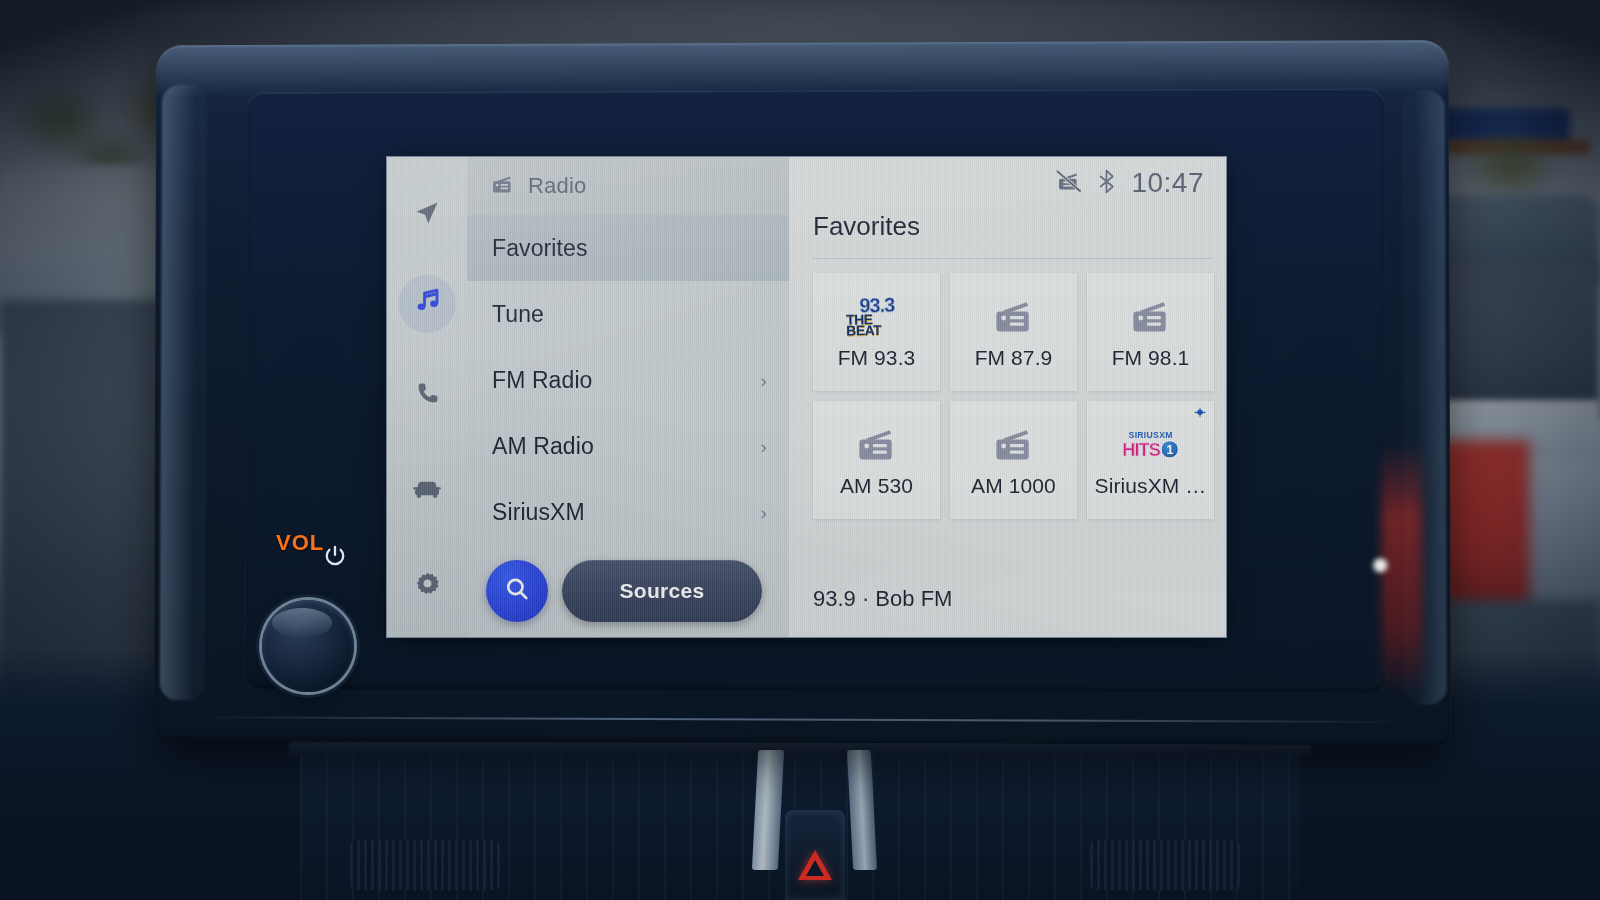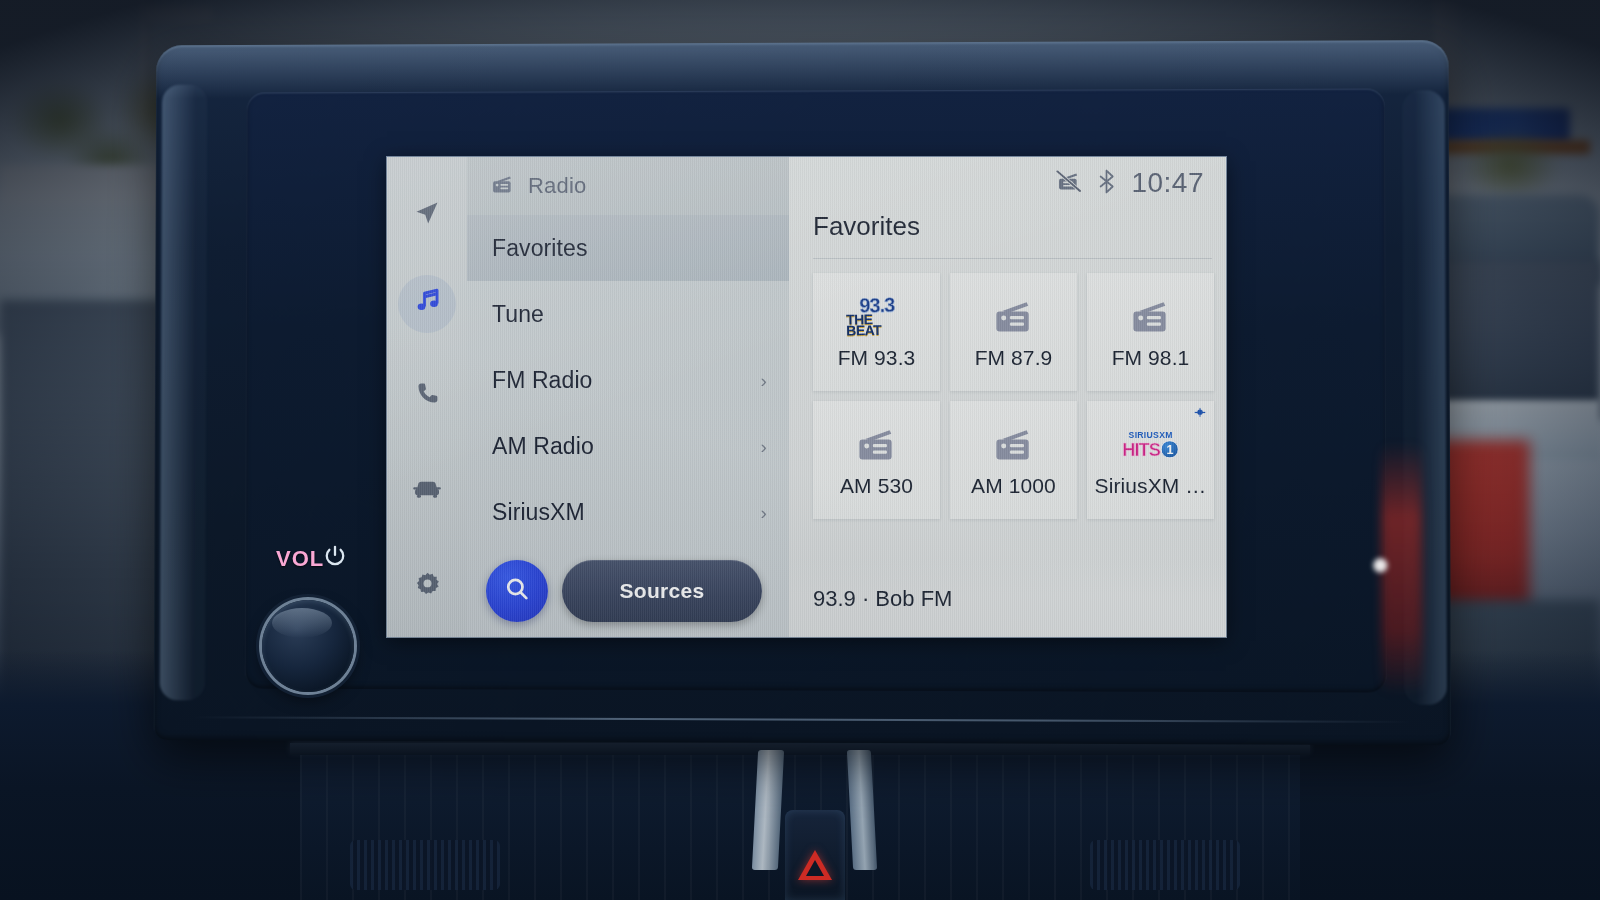--- a/index.html
+++ b/index.html
@@ -188,22 +188,22 @@
   .red-reflect {
     position: absolute; right: 28px; top: 400px; width: 40px; height: 250px;
     background: linear-gradient(180deg, rgba(190,40,35,0) 0%, rgba(190,45,38,.55) 30%, rgba(150,30,26,.45) 75%, rgba(120,25,22,0) 100%);
     filter: blur(5px); border-radius: 10px;
   }
   .spec-dot { position: absolute; right: 62px; top: 515px; width: 14px; height: 14px;
     border-radius: 50%; background: #fff; filter: blur(2.5px); opacity: .9; }
 
   
   .vol-label {
-    position: absolute; left: 276px; top: 546px;
-    color: #f9a8d4; font-size: 22px; letter-spacing: 1px; font-weight: 600;
+    position: absolute; left: 276px; top: 530px;
+    color: #f97316; font-size: 22px; letter-spacing: 1px; font-weight: 600;
     text-shadow: 0 1px 2px rgba(0,0,0,.7);
   }
   .power-ico {
     position: absolute; left: 322px; top: 543px; width: 26px; height: 26px;
   }
   .knob {
     position: absolute; left: 262px; top: 600px; width: 92px; height: 92px;
     border-radius: 50%;
     background:
       radial-gradient(circle at 38% 32%, #2b3d57 0%, #16263d 45%, #0b1727 75%);

